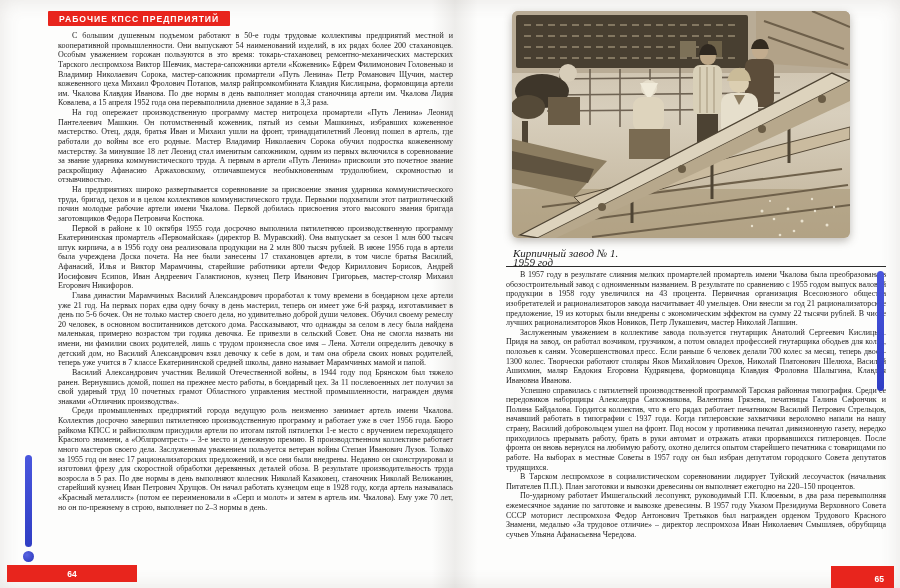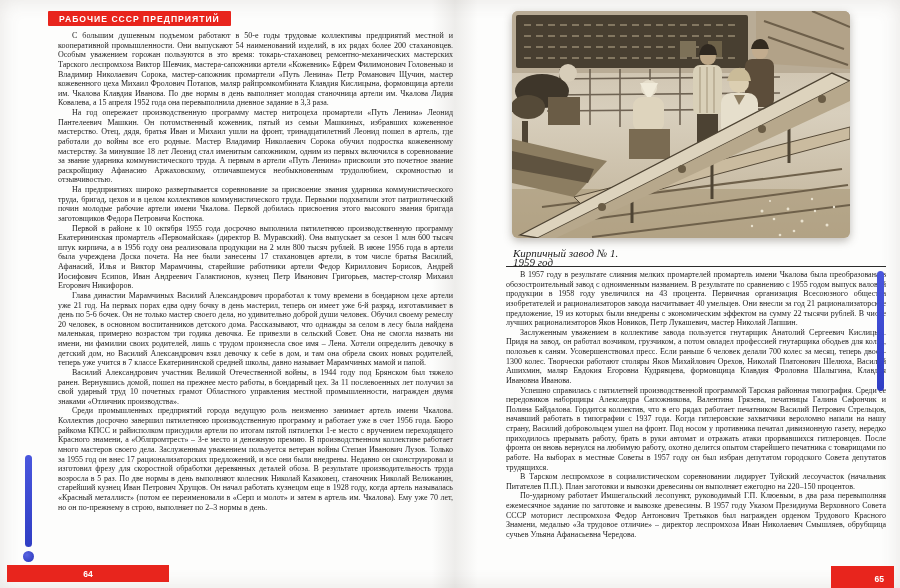--- a/index.html
+++ b/index.html
@@ -10,40 +10,40 @@
   .banner{position:absolute;left:48px;top:11px;height:15px;padding:0 11px;background:#e8251d;
           display:flex;align-items:center;border-radius:1px;}
   .banner span{color:#fff;font-family:"Liberation Sans",sans-serif;font-weight:bold;
           font-size:8.6px;letter-spacing:1px;white-space:nowrap;}
   .text-col{position:absolute;overflow:hidden;color:#1c1c1c;}
   .left-col{left:58px;top:31px;width:395px;height:533px;}
   .right-col{left:506px;top:270px;width:380px;height:296px;}
   .para{margin:0;text-indent:14px;text-align:justify;font-size:8px;line-height:9.63px;}
   .pagebar{position:absolute;background:#e8251d;color:#fff;font-family:"Liberation Sans",sans-serif;
           font-weight:bold;font-size:8.5px;display:flex;align-items:center;}
-  .pagebar-left{left:7px;top:565px;width:162px;height:17px;justify-content:center;}
+  .pagebar-left{left:7px;top:565px;width:130px;height:17px;justify-content:center;}
   .pagebar-right{left:831px;top:566px;width:63px;height:25px;justify-content:flex-end;padding-right:10px;box-sizing:border-box;}
   .photo-frame{position:absolute;left:512px;top:11px;width:338px;height:227px;border-radius:6px;
           overflow:hidden;box-shadow:0 3px 8px rgba(70,60,50,.35);}
   .caption{position:absolute;left:513px;top:249px;font-style:italic;font-size:11px;line-height:9px;color:#1c1c1c;}
   .divider{position:absolute;left:506px;top:266px;width:380px;height:1px;background:#2b2b2b;}
   .pen{position:absolute;background:linear-gradient(180deg,#4a57dd,#303ec4);border-radius:4px;}
   .pen-left{left:25px;top:455px;width:7px;height:92px;}
   .pen-dot{position:absolute;left:23px;top:551px;width:11px;height:11px;border-radius:50%;
           background:radial-gradient(circle at 35% 35%,#5a66e2,#2733b8);}
   .pen-right{left:877px;top:271px;width:7px;height:120px;}
 </style>
 </head>
 <body>
 
 <div class="spread">
 
   <div>
     <div class="banner">
-      <span>РАБОЧИЕ СССР ПРЕДПРИЯТИЙ</span>
+      <span>РАБОЧИЕ КПСС ПРЕДПРИЯТИЙ</span>
     </div>
     <div class="text-col left-col">
         <p class="para">С большим душевным подъемом работают в 50-е годы трудовые коллективы предприятий местной и кооперативной промышленности. Они выпускают 54 наименований изделий, в их рядах более 200 стахановцев. Особым уважением горожан пользуются в это время: токарь-стахановец ремонтно-механических мастерских Тарского леспромхоза Виктор Шевчик, мастера-сапожники артели «Кожевник» Ефрем Филимонович Головенько и Владимир Николаевич Сорока, мастер-сапожник промартели «Путь Ленина» Петр Романович Щучин, мастер кожевенного цеха Михаил Фролович Потапов, маляр райпромкомбината Клавдия Кислицына, формовщица артели им. Чкалова Клавдия Иванова. По две нормы в день выполняет молодая станочница артели им. Чкалова Лидия Ковалева, а 15 апреля 1952 года она перевыполнила дневное задание в 3,3 раза.</p>
         <p class="para">На год опережает производственную программу мастер нитроцеха промартели «Путь Ленина» Леонид Пантелеевич Машкин. Он потомственный кожевник, пятый из семьи Машкиных, избравших кожевенное мастерство. Отец, дядя, братья Иван и Михаил ушли на фронт, тринадцатилетний Леонид пошел в артель, где работали до войны все его родные. Мастер Владимир Николаевич Сорока обучил подростка кожевенному мастерству. За минувшие 18 лет Леонид стал именитым сапожником, одним из первых включился в соревнование за звание ударника коммунистического труда. А первым в артели «Путь Ленина» присвоили это почетное звание раскройщику Афанасию Аржаховскому, отличавшемуся необыкновенным трудолюбием, скромностью и отзывчивостью.</p>
         <p class="para">На предприятиях широко развертывается соревнование за присвоение звания ударника коммунистического труда, бригад, цехов и в целом коллективов коммунистического труда. Первыми подхватили этот патриотический почин молодые рабочие артели имени Чкалова. Первой добилась присвоения этого высокого звания бригада заготовщиков Федора Петровича Костюка.</p>
         <p class="para">Первой в районе к 10 октября 1955 года досрочно выполнила пятилетнюю производственную программу Екатерининская промартель «Первомайская» (директор В. Муравский). Она выпускает за сезон 1 млн 600 тысяч штук кирпича, а в 1956 году она реализовала продукции на 2 млн 800 тысяч рублей. В июне 1956 года в артели была учреждена Доска почета. На нее были занесены 17 стахановцев артели, в том числе братья Василий, Афанасий, Илья и Виктор Марамчины, старейшие работники артели Федор Кириллович Борисов, Андрей Иосифович Есипов, Иван Андреевич Галактионов, кузнец Петр Иванович Григорьев, мастер-столяр Михаил Егорович Никифоров.</p>
         <p class="para">Глава династии Марамчиных Василий Александрович проработал к тому времени в бондарном цехе артели уже 21 год. На первых порах едва одну бочку в день мастерил, теперь он имеет уже 6-й разряд, изготавливает в день по 5-6 бочек. Он не только мастер своего дела, но удивительно доброй души человек. Обучил своему ремеслу 20 человек, в основном воспитанников детского дома. Рассказывают, что однажды за селом в лесу была найдена маленькая, примерно возрастом три годика девочка. Ее привезли в сельский Совет. Она не смогла назвать ни имени, ни фамилии своих родителей, лишь с трудом произнесла свое имя – Лена. Хотели определить девочку в детский дом, но Василий Александрович взял девочку к себе в дом, и там она обрела своих новых родителей, теперь уже учится в 7 классе Екатерининской средней школы, давно называет Марамчиных мамой и папой.</p>
         <p class="para">Василий Александрович участник Великой Отечественной войны, в 1944 году под Брянском был тяжело ранен. Вернувшись домой, пошел на прежнее место работы, в бондарный цех. За 11 послевоенных лет получил за свой ударный труд 10 почетных грамот Областного управления местной промышленности, награжден двумя знаками «Отличник производства».</p>
         <p class="para">Среди промышленных предприятий города ведущую роль неизменно занимает артель имени Чкалова. Коллектив досрочно завершил пятилетнюю производственную программу и работает уже в счет 1956 года. Бюро райкома КПСС и райисполком присудили артели по итогам пятой пятилетки 1-е место с вручением переходящего Красного знамени, а «Облпромтрест» – 3-е место и денежную премию. В производственном коллективе работает много мастеров своего дела. Заслуженным уважением пользуется ветеран войны Степан Иванович Лузов. Только за 1955 год он внес 17 рационализаторских предложений, и все они были внедрены. Недавно он сконструировал и изготовил фрезу для скоростной обработки деревянных деталей обоза. В результате производительность труда возросла в 5 раз. По две нормы в день выполняют колесник Николай Казаковец, станочник Николай Велижанин, старейший кузнец Иван Петрович Хрущов. Он начал работать кузнецом еще в 1928 году, когда артель называлась «Красный металлист» (потом ее переименовали в «Серп и молот» и затем в артель им. Чкалова). Ему уже 70 лет, но он по-прежнему в строю, выполняет по 2–3 нормы в день.</p>
       </div>

